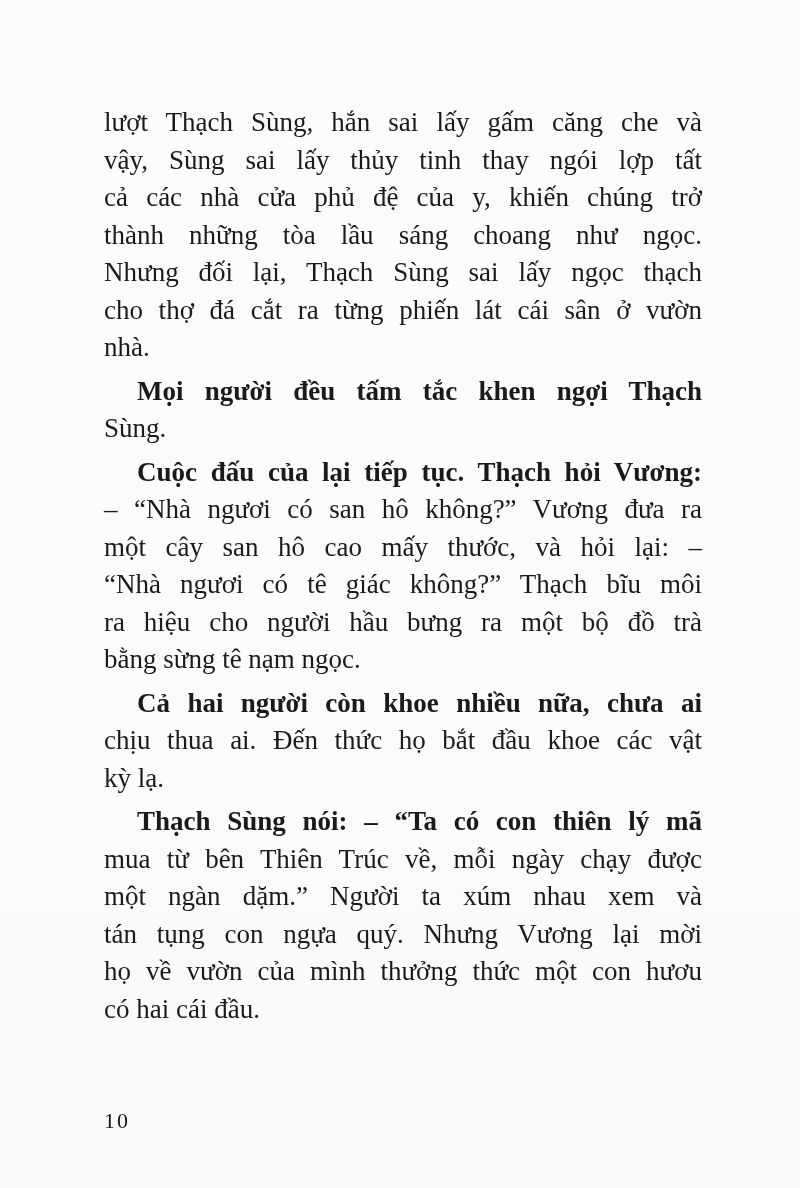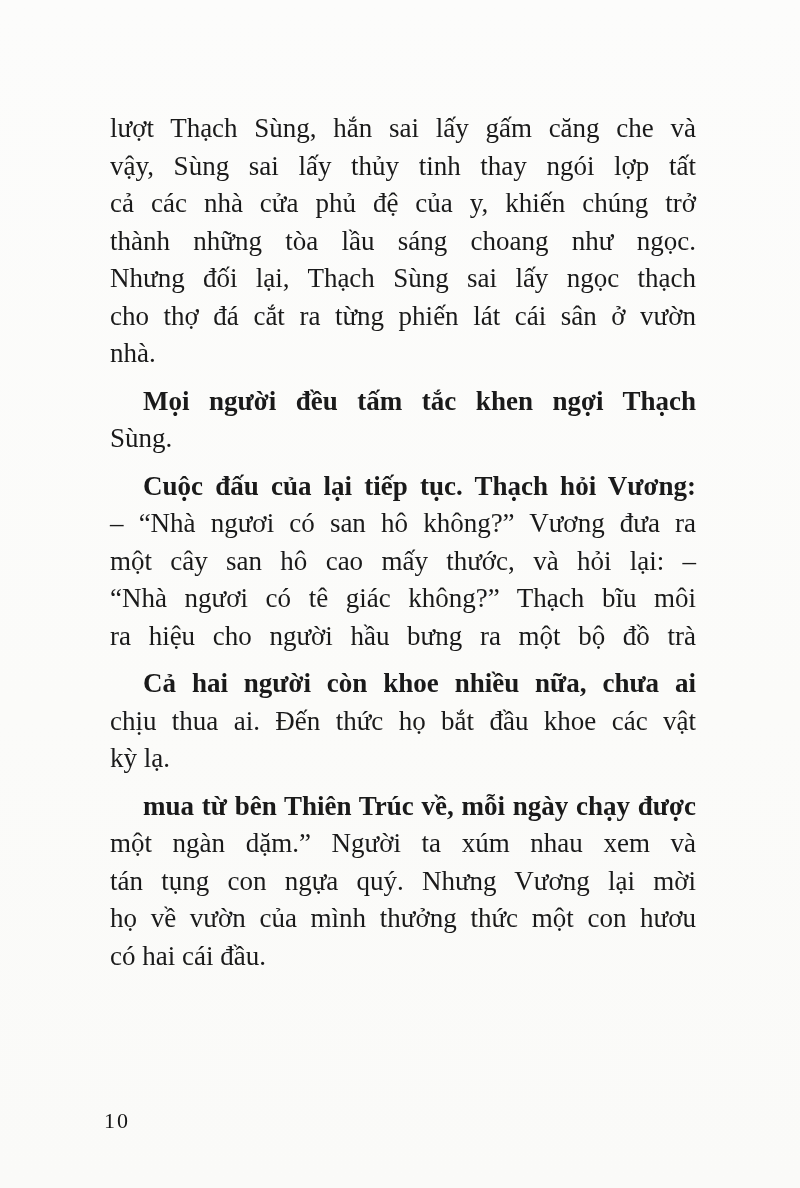--- a/index.html
+++ b/index.html
@@ -20,21 +20,21 @@
     color: #1a1a1a;
     overflow: hidden;
   }
   .text-block {
     position: absolute;
     left: 100px;
     top: 100px;
     width: 606px;
   }
   .paragraph {
-    margin: 10px;
+    margin: 4px;
   }
   .paragraph + .paragraph {
     margin-top: 6px;
   }
   .line {
     font-size: 27px;
     line-height: 37.5px;
     text-align: justify;
     text-align-last: justify;
     -moz-text-align-last: justify;
@@ -74,27 +74,29 @@
       <div class="paragraph indented">
         <div class="line">Mọi người đều tấm tắc khen ngợi Thạch</div>
         <div class="line last">Sùng.</div>
       </div>
       <div class="paragraph indented">
         <div class="line">Cuộc đấu của lại tiếp tục. Thạch hỏi Vương:</div>
         <div class="line">– “Nhà ngươi có san hô không?” Vương đưa ra</div>
         <div class="line">một cây san hô cao mấy thước, và hỏi lại: –</div>
         <div class="line">“Nhà ngươi có tê giác không?” Thạch bĩu môi</div>
         <div class="line">ra hiệu cho người hầu bưng ra một bộ đồ trà</div>
+        <div class="line last">bằng sừng tê nạm ngọc.</div>
       </div>
       <div class="paragraph indented">
         <div class="line">Cả hai người còn khoe nhiều nữa, chưa ai</div>
         <div class="line">chịu thua ai. Đến thức họ bắt đầu khoe các vật</div>
         <div class="line last">kỳ lạ.</div>
       </div>
       <div class="paragraph indented">
+        <div class="line">Thạch Sùng nói: – “Ta có con thiên lý mã</div>
         <div class="line">mua từ bên Thiên Trúc về, mỗi ngày chạy được</div>
         <div class="line">một ngàn dặm.” Người ta xúm nhau xem và</div>
         <div class="line">tán tụng con ngựa quý. Nhưng Vương lại mời</div>
         <div class="line">họ về vườn của mình thưởng thức một con hươu</div>
         <div class="line last">có hai cái đầu.</div>
       </div>
     </div>
   <div class="page-number">10</div>
 </div>
 

